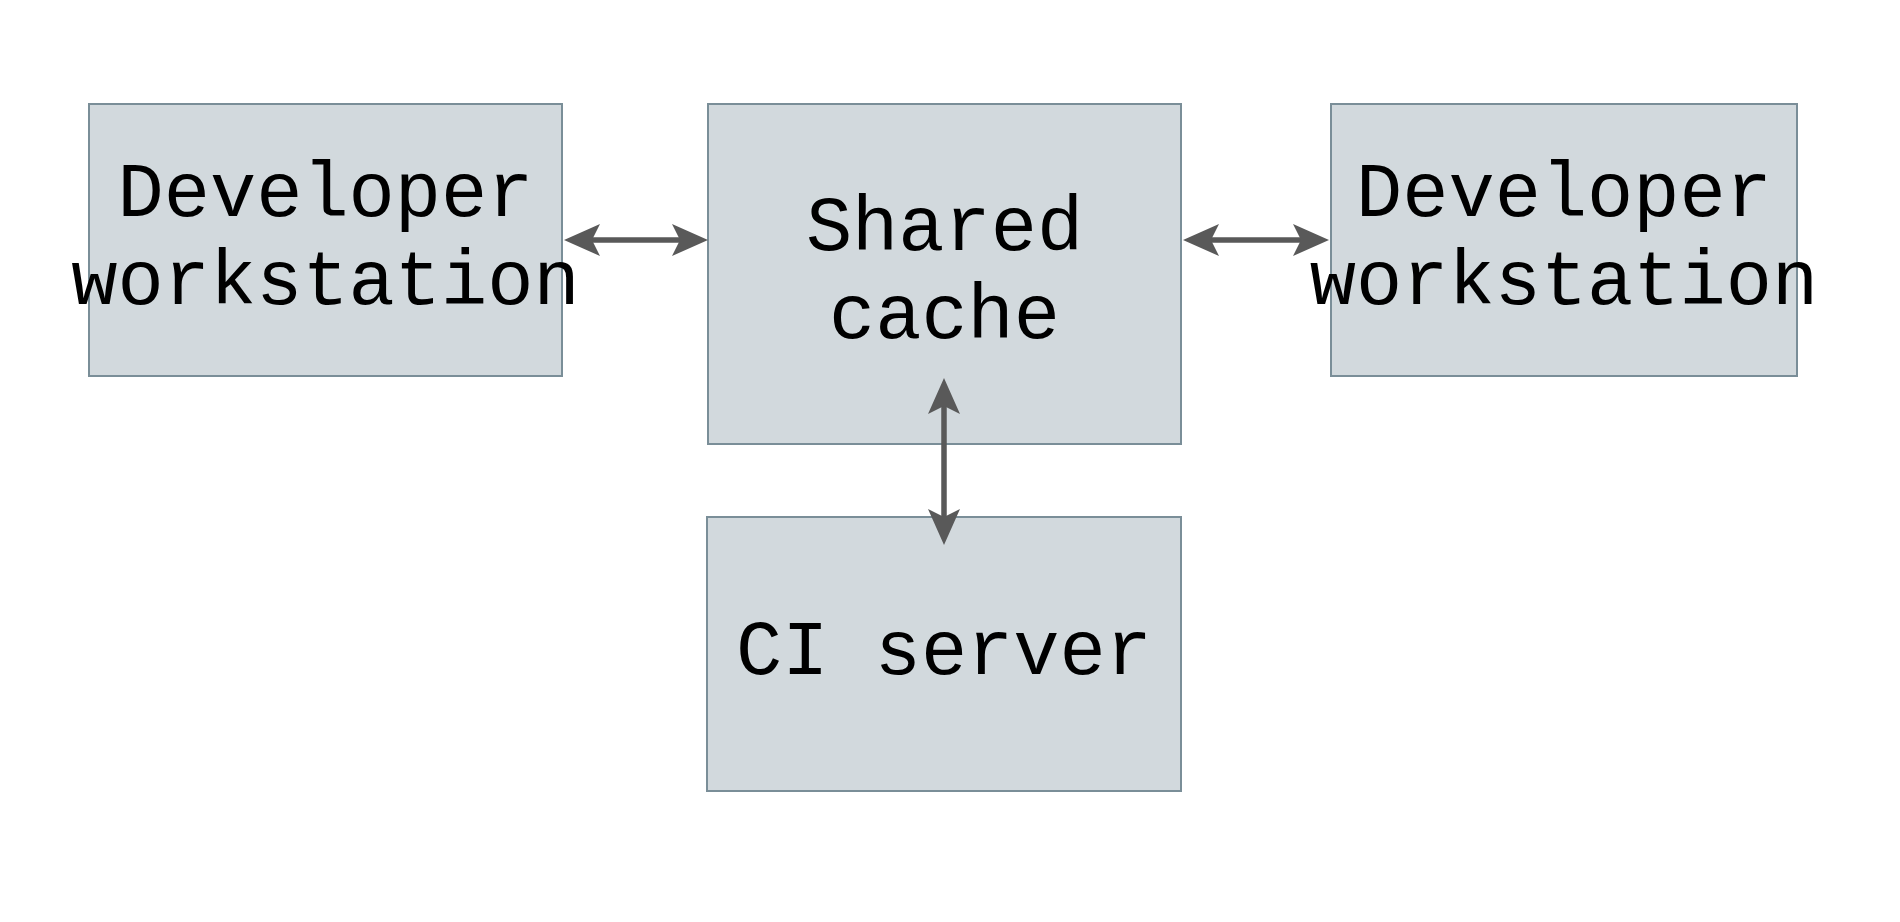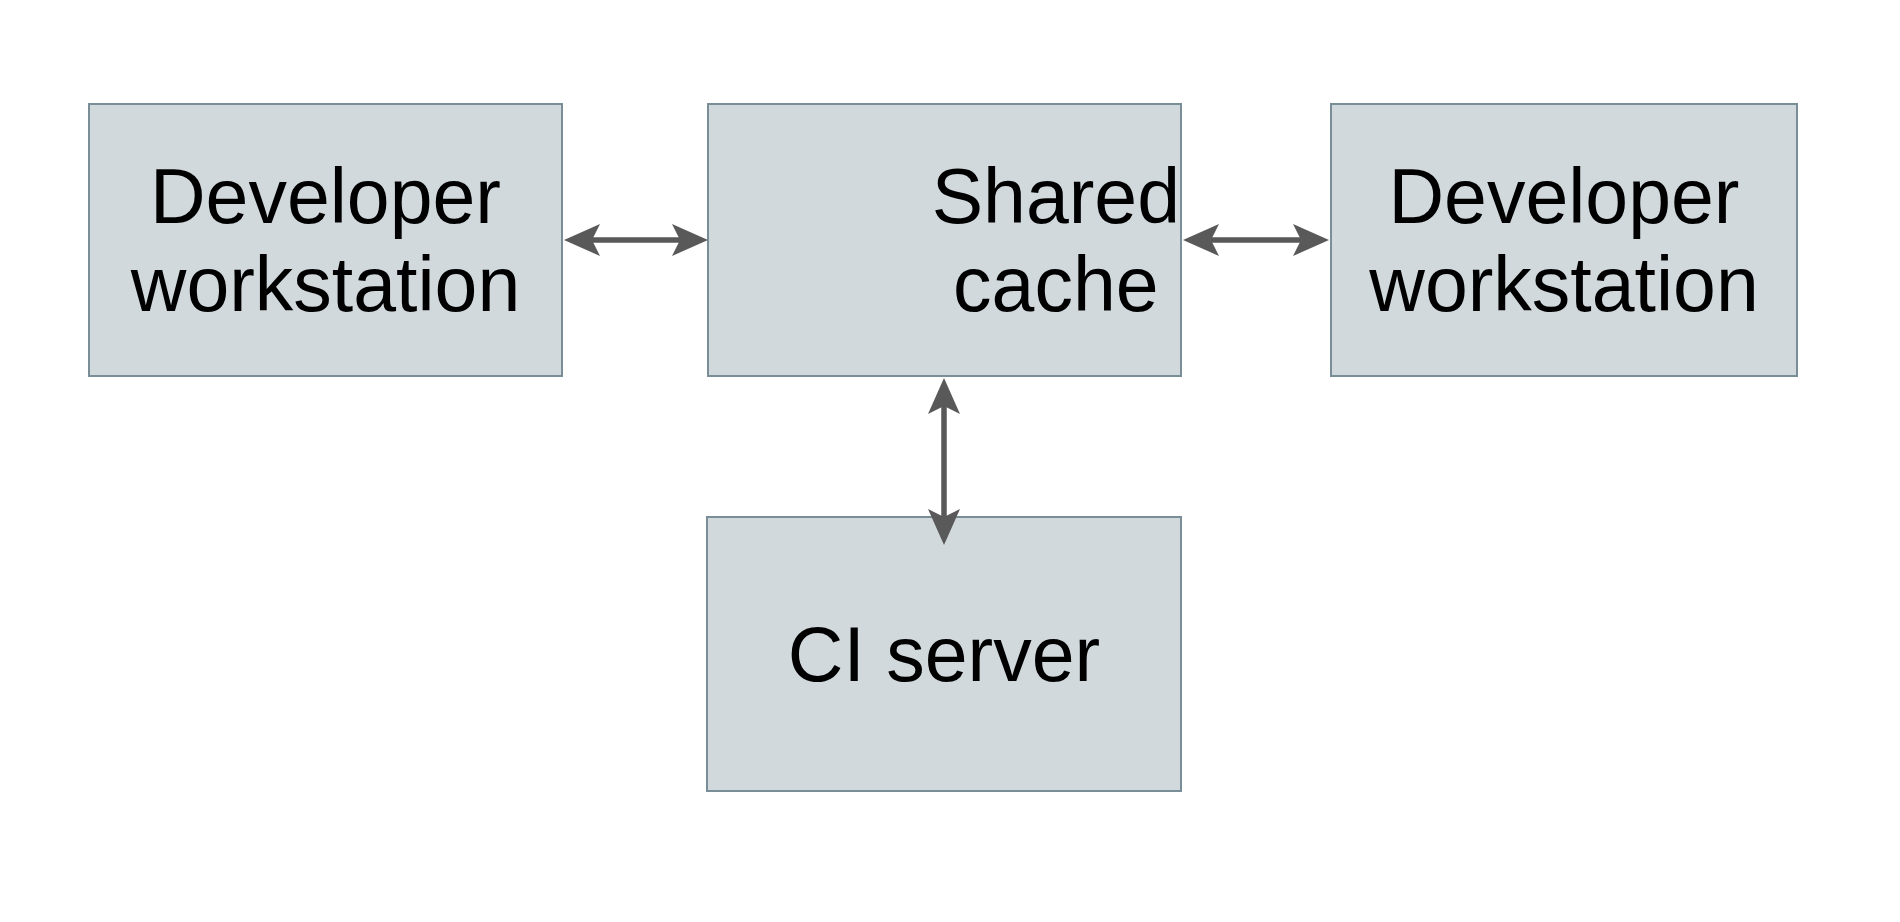--- a/index.html
+++ b/index.html
@@ -14,20 +14,21 @@
   body {
     background: var(--background);
     font-family: "Liberation Sans", sans-serif;
   }
   .canvas {
     position: relative;
     width: 1900px;
     height: 922px;
     background: var(--background);
     overflow: hidden;
+    font-family: Liberation Mono, monospace;
   }
   .node {
     position: absolute;
     background: var(--box-fill);
     border: 2px solid var(--box-border);
     display: flex;
     align-items: center;
     justify-content: center;
   }
   .node-label {
@@ -47,21 +48,21 @@
 </head>
 <body>
 
 <div class="canvas">
 
   <div class="node" style="left:88px; top:103px; width:475px; height:274px;">
     <div class="node-label">Developer
 workstation</div>
   </div>
 
-  <div class="node" style="left:707px; top:103px; width:475px; height:274px;justify-content:flex-end;">
+  <div class="node" style="left:707px; top:103px; width:475px; height:342px;">
     <div class="node-label">Shared
 cache</div>
   </div>
 
   <div class="node" style="left:1330px; top:103px; width:468px; height:274px;">
     <div class="node-label">Developer
 workstation</div>
   </div>
 
   <div class="node" style="left:706px; top:516px; width:476px; height:276px;">

